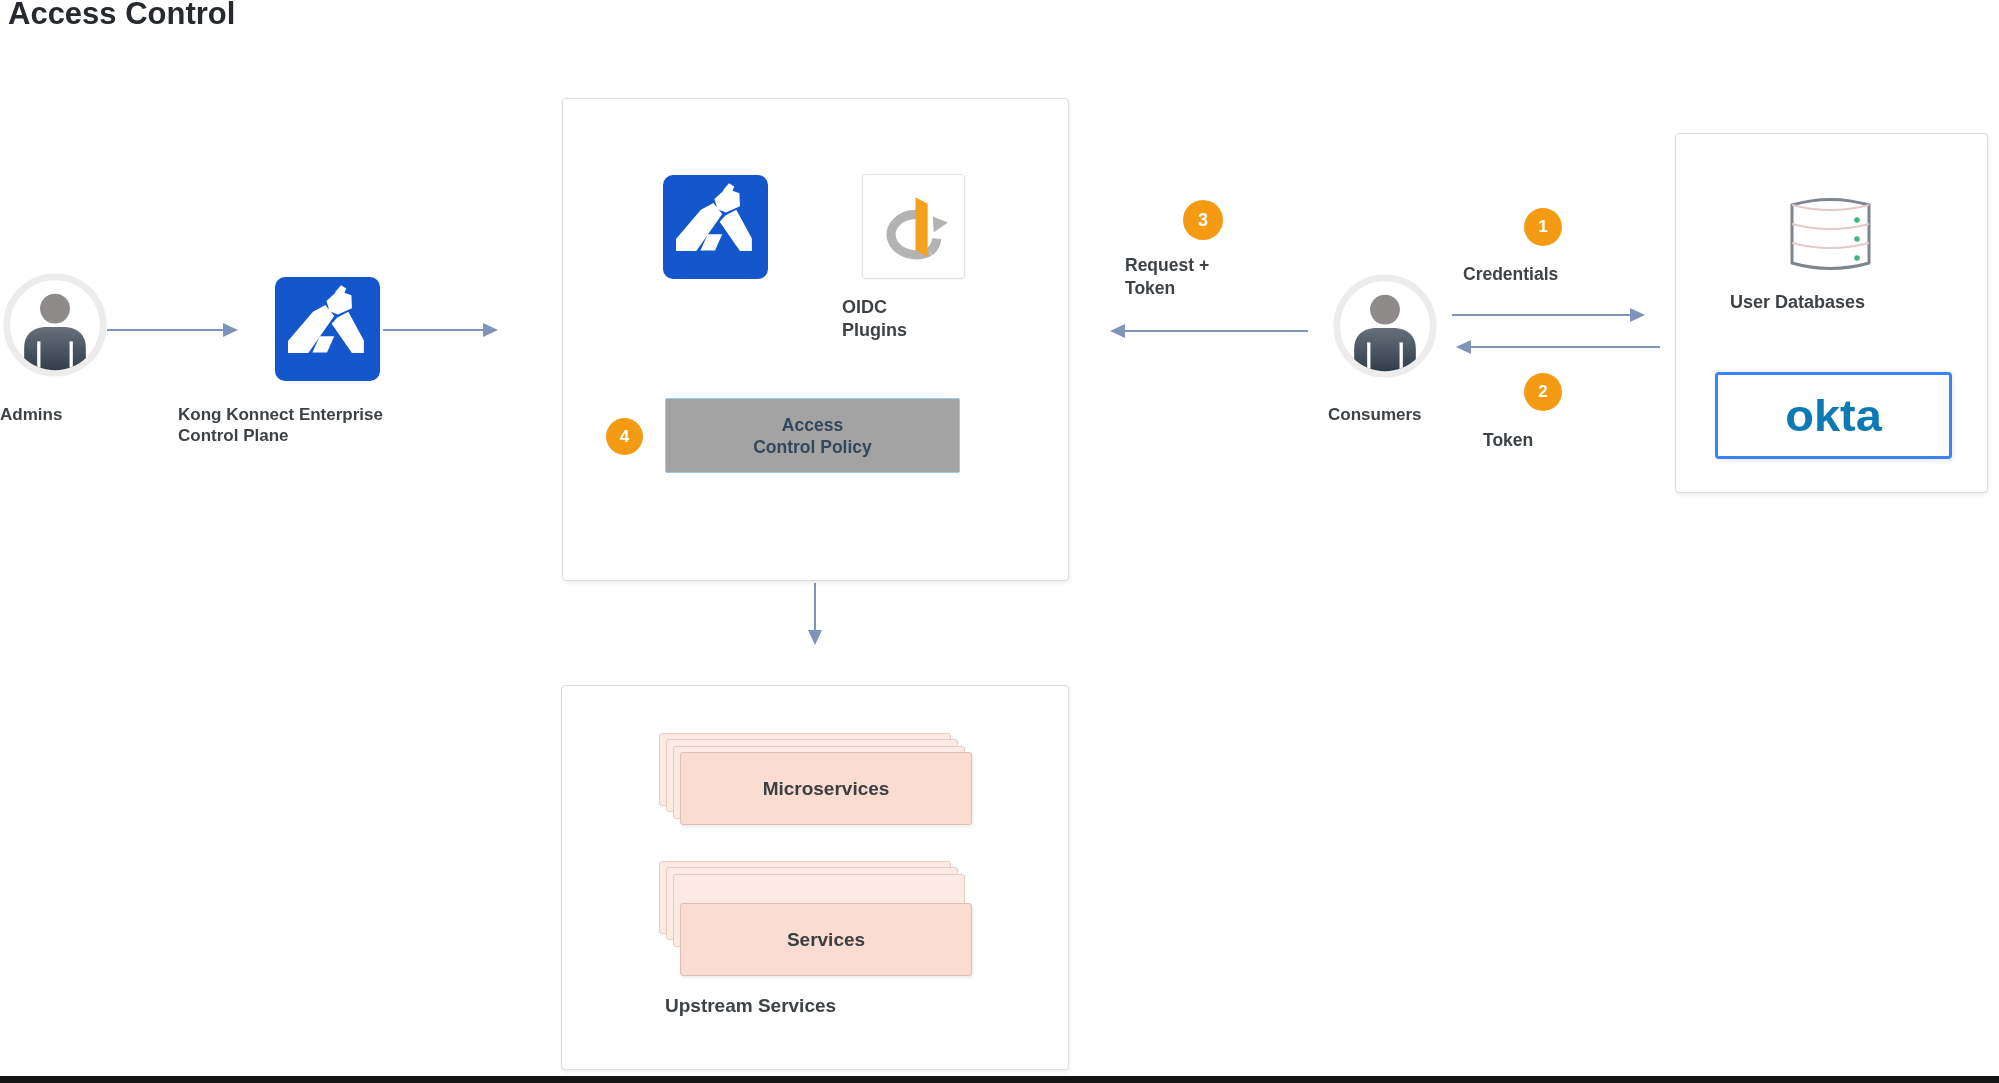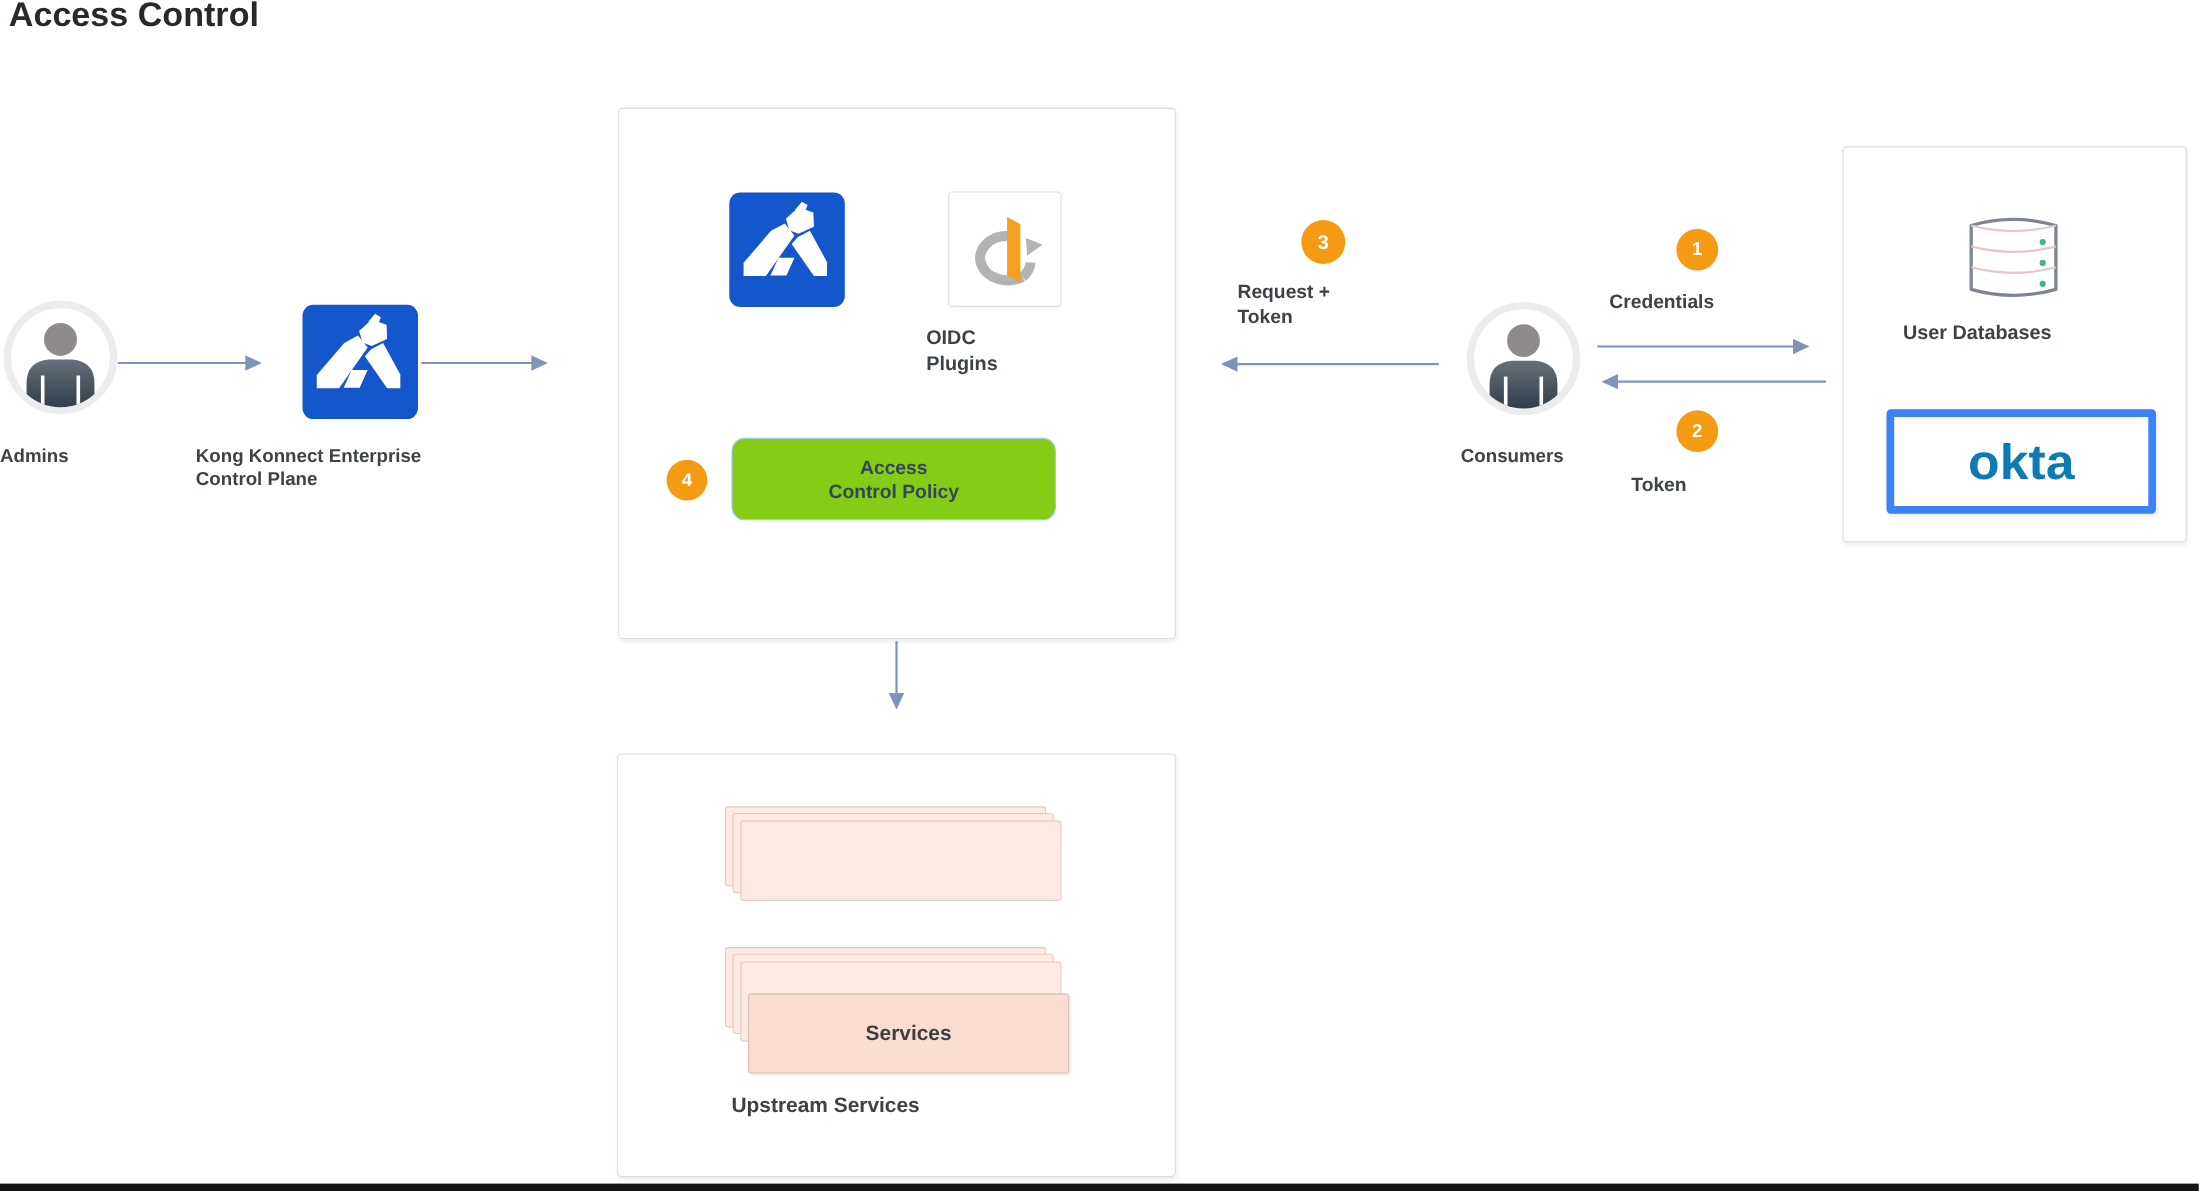--- a/index.html
+++ b/index.html
@@ -27,21 +27,21 @@
   .kong-icon svg{width:100%;height:100%;display:block;}
 
   .oidc-box{
     position:absolute;left:862px;top:174px;width:101px;height:103px;background:#fff;
     border:1px solid #e0e0e0;border-radius:4px;box-shadow:0 1px 2px rgba(0,0,0,0.05);
   }
   .oidc-box svg{width:100%;height:100%;display:block;}
 
   .policy-box{
     position:absolute;left:665px;top:398px;width:293px;height:73px;
-    background:#84cc16;border:1px solid #99cbe9;border-radius:12px;
+    background:#a3a3a3;border:1px solid #99cbe9;border-radius:2px;
     display:flex;flex-direction:column;align-items:center;justify-content:center;
     font-size:17.5px;font-weight:700;color:#32475a;line-height:22px;text-align:center;
   }
 
   .badge{
     position:absolute;background:#f49b13;border-radius:50%;color:#fff;
     display:flex;align-items:center;justify-content:center;font-weight:700;
   }
   .badge.b1{left:1524px;top:208px;width:38px;height:38px;font-size:17px;}
   .badge.b2{left:1524px;top:373px;width:38px;height:38px;font-size:17px;}
@@ -65,21 +65,21 @@
   .person{position:absolute;width:106px;height:106px;}
   .person.admins{left:2px;top:272px;}
   .person.consumers{left:1332px;top:273px;}
   .person svg{width:100%;height:100%;display:block;}
 
   .db-icon{position:absolute;left:1784px;top:192px;width:93px;height:84px;}
   .db-icon svg{width:100%;height:100%;display:block;}
 
   .okta-box{
     position:absolute;left:1715px;top:372px;width:231px;height:81px;background:#fff;
-    border:7px solid #3b82f6;border-radius:4px;box-shadow:1px 2px 4px rgba(0,0,0,0.08);
+    border:3px solid #3b82f6;border-radius:4px;box-shadow:1px 2px 4px rgba(0,0,0,0.08);
     display:flex;align-items:center;justify-content:center;
   }
   .okta-text{
     color:#0c7bb5;font-weight:700;font-size:47px;letter-spacing:0px;
     font-family:"Liberation Sans",sans-serif;transform:scaleY(0.96);
   }
 
   
   .card{
     position:absolute;width:290px;height:71px;border-radius:3px;
@@ -182,20 +182,21 @@
   <div class="policy-box">
     <div>Access</div>
     <div>Control Policy</div>
   </div>
 
   <div class="panel upstream"></div>
 
   <div class="card" style="left:659px;top:733px;"></div>
   <div class="card" style="left:666px;top:739px;"></div>
   <div class="card" style="left:673px;top:746px;"></div>
+  <div class="card main" style="left:680px;top:752px;">Microservices</div>
 
   <div class="card" style="left:659px;top:861px;"></div>
   <div class="card" style="left:666px;top:867px;"></div>
   <div class="card" style="left:673px;top:874px;"></div>
   <div class="card main" style="left:680px;top:880px;margin-top:23px;">Services</div>
 
   <div class="lbl upstream-lbl">Upstream Services</div>
 
   <div class="badge b3">3</div>
   <div class="lbl req-lbl">

